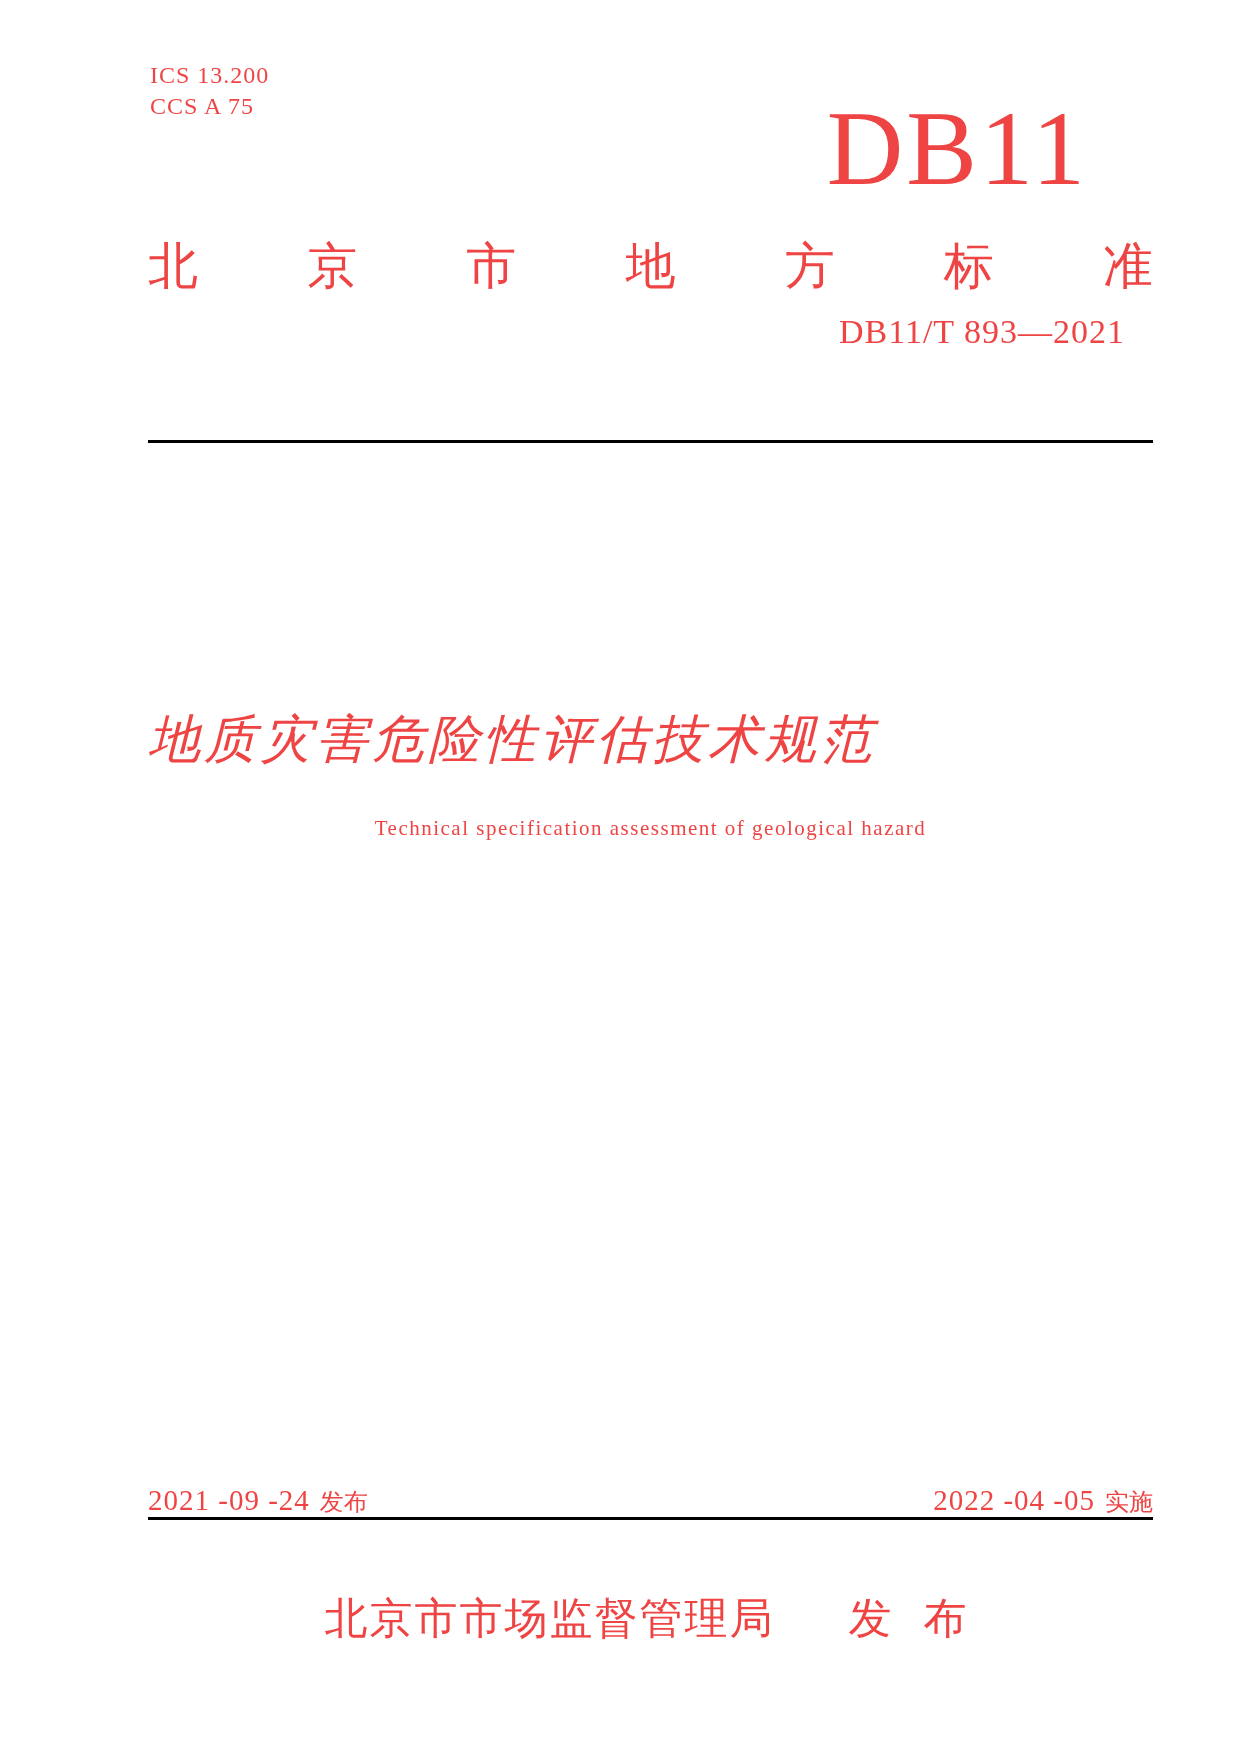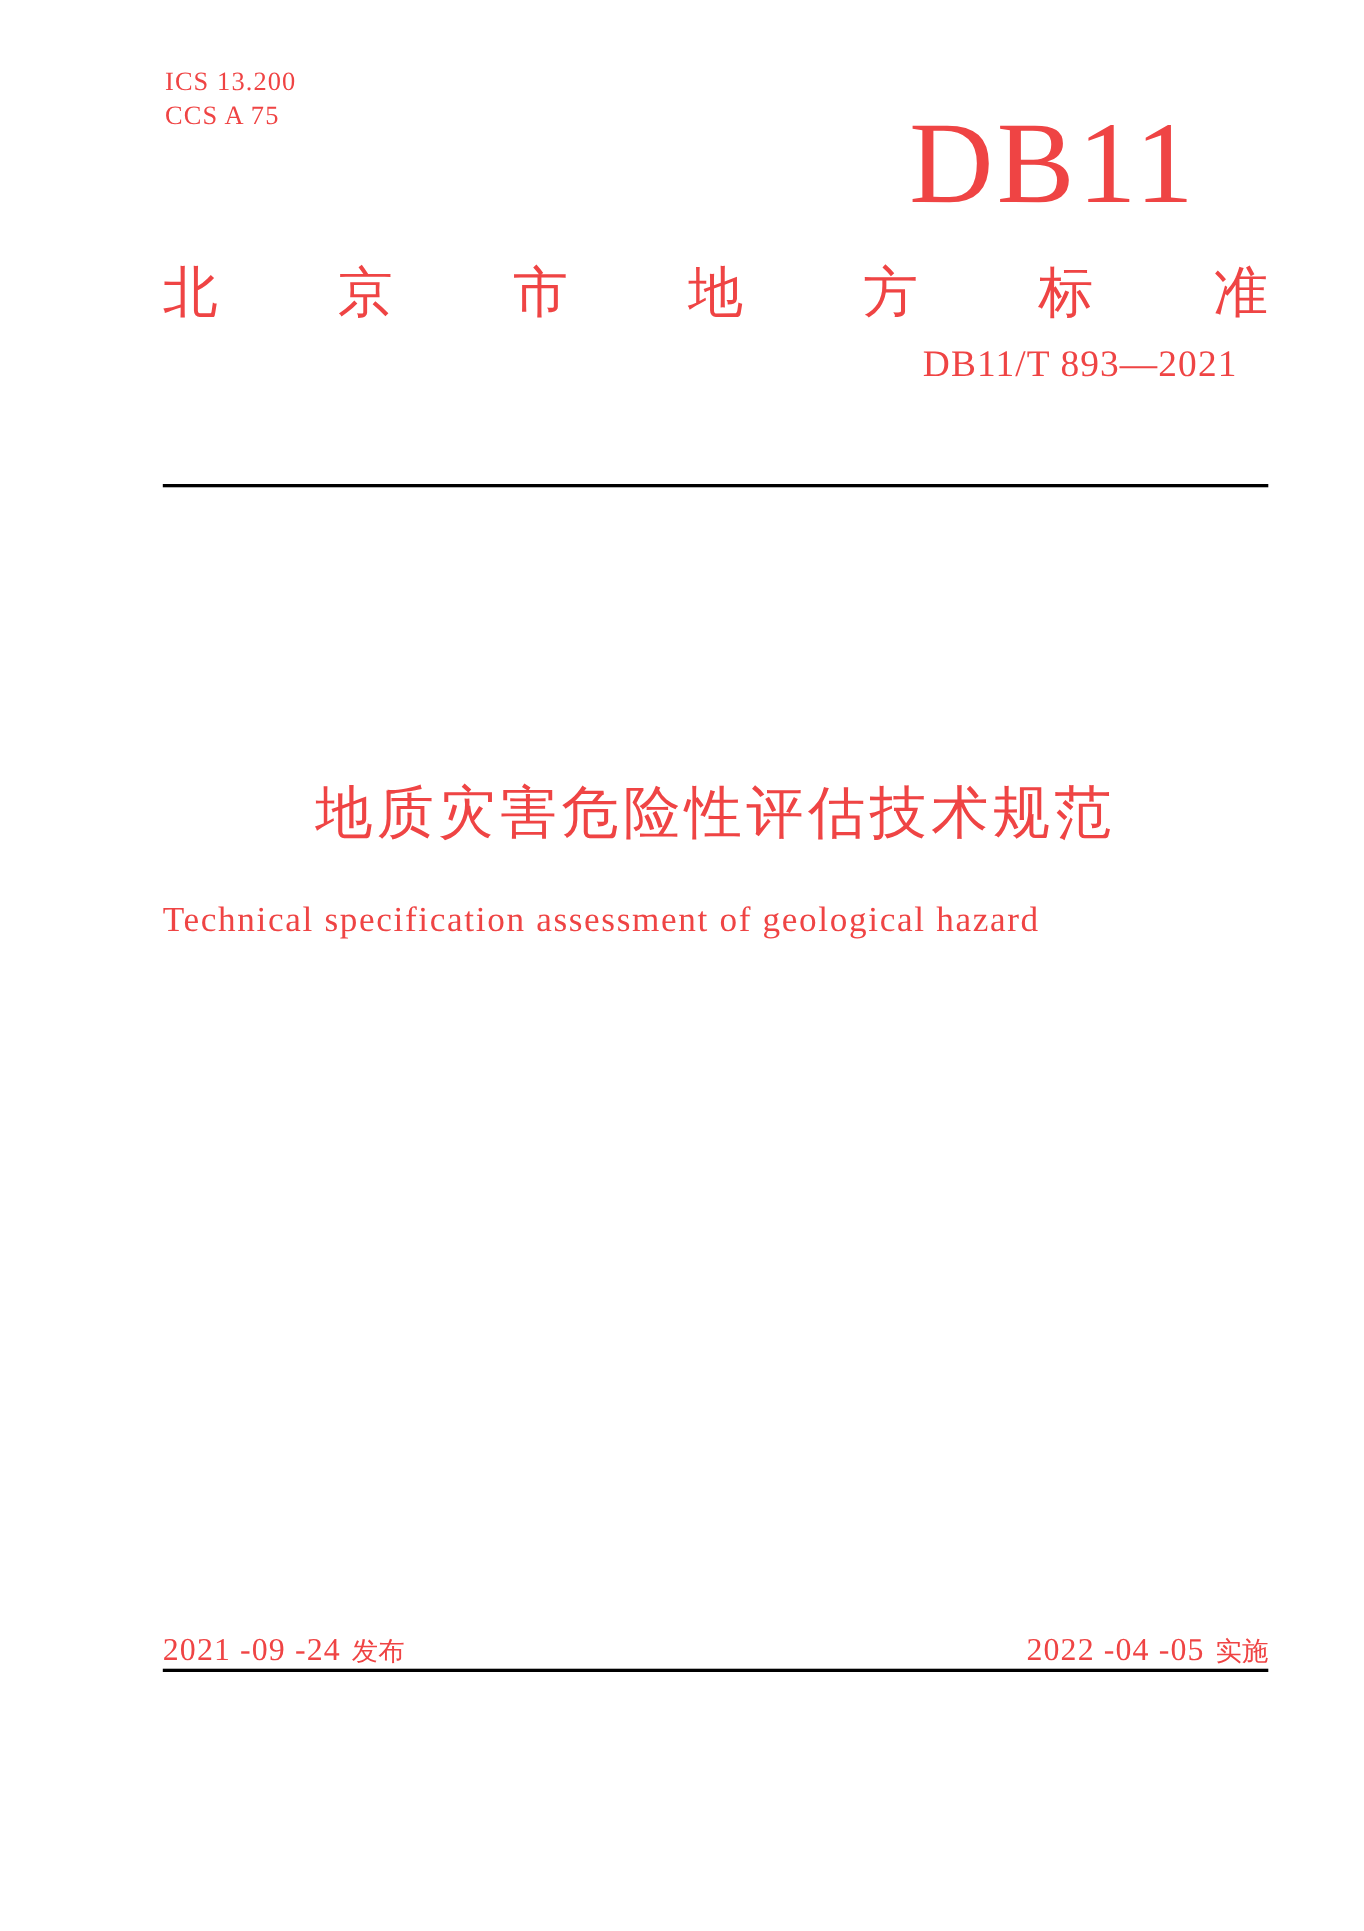--- a/index.html
+++ b/index.html
@@ -47,31 +47,31 @@
   .std-number-main { font-size:34px; line-height:36px; letter-spacing:1px; }
   .std-number-replaces { font-size:28px; line-height:30px; margin-top:8px; letter-spacing:1px; }
 
   .rule { position:absolute; left:148px; width:1005px; height:3px; background:#000; }
   .rule-top { top:440px; }
   .rule-bottom { top:1517px; }
 
   
   .title-cn {
     position:absolute; left:148px; top:711px; width:1005px;
-    text-align:center;
     font-family:"Liberation Sans", sans-serif;
     font-size:52px; line-height:1.1;
     letter-spacing:4px;
     white-space:nowrap;
+    font-style:italic;
   }
   .title-en {
     position:absolute; left:148px; top:816px; width:1005px;
-    text-align:left;
+    text-align:center;
     font-family:"Liberation Serif", serif;
-    font-size:32px; line-height:1.2;
+    font-size:21px; line-height:1.2;
     letter-spacing:1.5px;
     white-space:nowrap;
   }
 
   
   .dates-row {
     position:absolute; left:148px; top:1484px; width:1005px;
     display:flex; justify-content:space-between; align-items:baseline;
   }
   .date-item { white-space:nowrap; }
@@ -132,14 +132,18 @@
       <span class="date-label">发布</span>
     </div>
     <div class="date-item">
       <span class="date-num">2022 -04 -05</span>
       <span class="date-label">实施</span>
     </div>
   </div>
 
   <div class="rule rule-bottom"></div>
 
+  <div class="publisher-row">
+    <span class="publisher-name">北京市市场监督管理局</span>
+    <span class="release-label">发 布</span>
+  </div>
 
 </div>
 
 </body></html>

